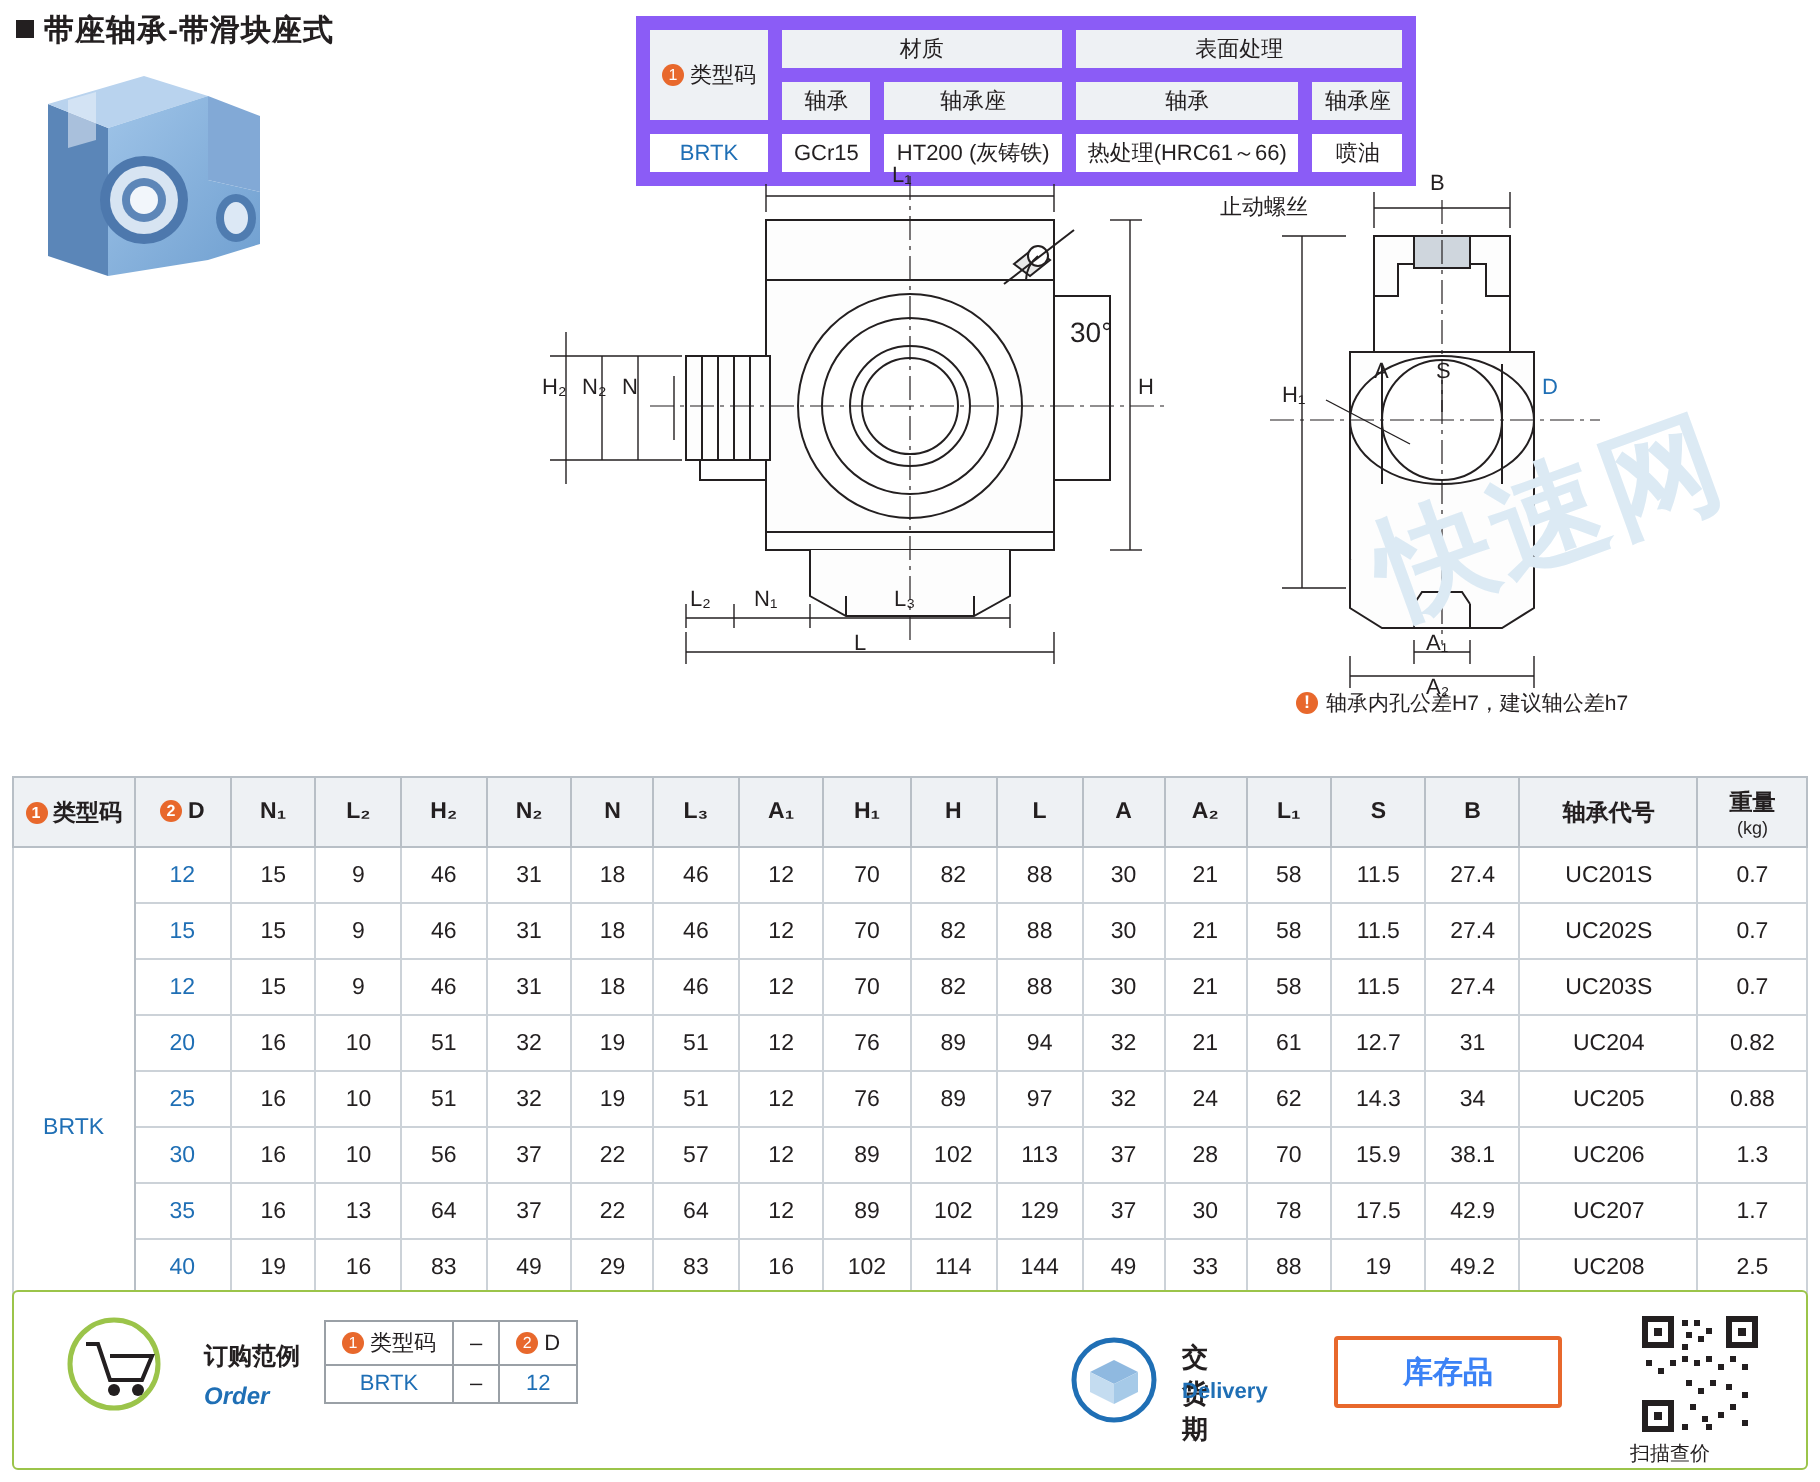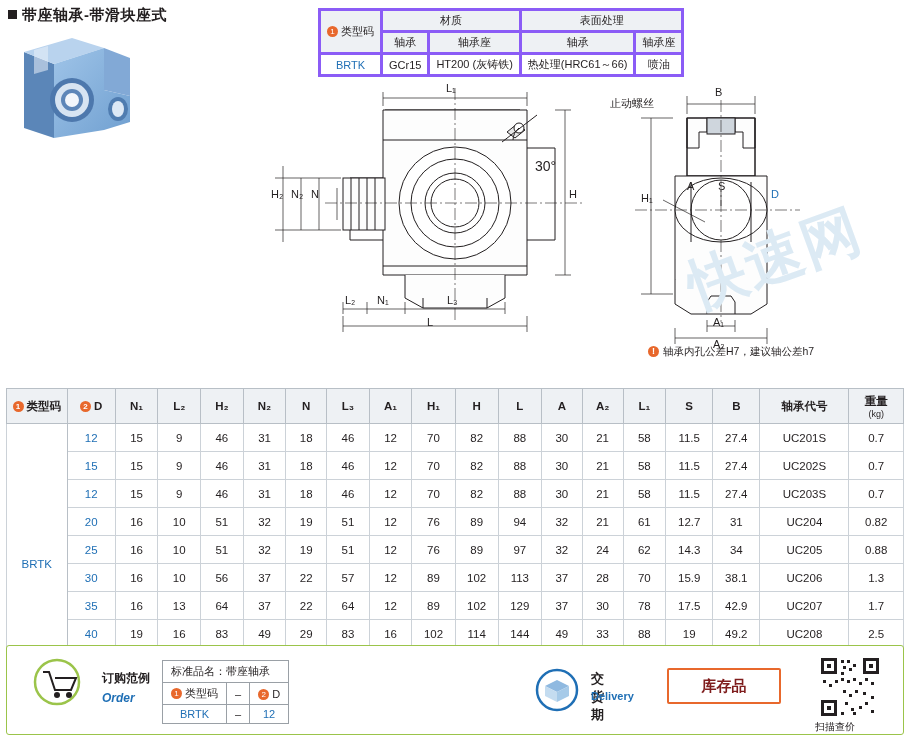--- a/index.html
+++ b/index.html
@@ -25,21 +25,21 @@
     position:absolute;left:12px;top:30px;width:130px;height:110px;
   }
   .photo svg{display:block;}
 
   
   .mat-table{
     position:absolute;left:318px;top:8px;border-collapse:collapse;
     font-size:11px;
   }
   .mat-table td,.mat-table th{
-    border:3px solid #8b5cf6;text-align:center;
+    border:7px solid #8b5cf6;text-align:center;
     padding:2px 6px;font-weight:normal;color:#231f20;
     background:#ffffff;
   }
   .mat-table .hdr{background:#eef1f4;}
   .mat-table .code{color:#1f6fb5;}
   .circnum{
     display:inline-block;width:11px;height:11px;border-radius:50%;
     background:#e8682c;color:#fff;font-size:8px;line-height:11px;
     text-align:center;margin-right:3px;vertical-align:1px;
   }
@@ -87,21 +87,21 @@
   .ord-table{position:absolute;left:155px;top:14px;border-collapse:collapse;font-size:11px;}
   .ord-table td{border:1px solid #9aa0a6;padding:3px 8px;text-align:center;}
   .ord-table td.lbl{text-align:left;}
   .ord-table td.blue{color:#1f6fb5;}
   .delivery{position:absolute;left:528px;top:22px;}
   .deliv-ico{position:absolute;left:0;top:0;width:48px;height:44px;}
   .deliv-txt{position:absolute;left:56px;top:2px;font-size:13px;font-weight:bold;}
   .deliv-sub{position:absolute;left:56px;top:22px;font-size:11px;color:#1f6fb5;font-weight:bold;}
   .stock{
     position:absolute;left:660px;top:22px;width:110px;height:32px;
-    border:2px solid #e8682c;color:#7f1d1d;font-size:15px;font-weight:bold;
+    border:2px solid #e8682c;color:#3b82f6;font-size:15px;font-weight:bold;
     display:flex;align-items:center;justify-content:center;border-radius:2px;
   }
   .qr{position:absolute;left:812px;top:10px;width:62px;height:62px;}
   .qr-txt{position:absolute;left:808px;top:74px;font-size:10px;color:#231f20;}
   .lbl{font-size:11px;}
 </style>
 </head>
 <body>
 
 <div class="page">
@@ -541,23 +541,20 @@
         <circle cx="42" cy="37" r="3" fill="#231f20"></circle>
       </svg>
     </div>
     <div class="order-txt">
       <div style="font-size:12px;font-weight:bold;text-align:right;">订购范例</div>
       <div style="font-size:12px;color:#1f6fb5;font-weight:bold;margin-top:4px;font-style:italic;">Order</div>
     </div>
 
     <table class="ord-table">
       <tbody>
-          <tr>
-        <td class="lbl" colspan="3"><span>标准品名：</span><span>带座轴承</span></td>
-      </tr>
       <tr>
         <td><span class="circnum">1</span><span>类型码</span></td>
         <td>–</td>
         <td><span class="circnum">2</span><span>D</span></td>
       </tr>
       <tr>
         <td class="blue">BRTK</td>
         <td>–</td>
         <td class="blue">12</td>
       </tr>

